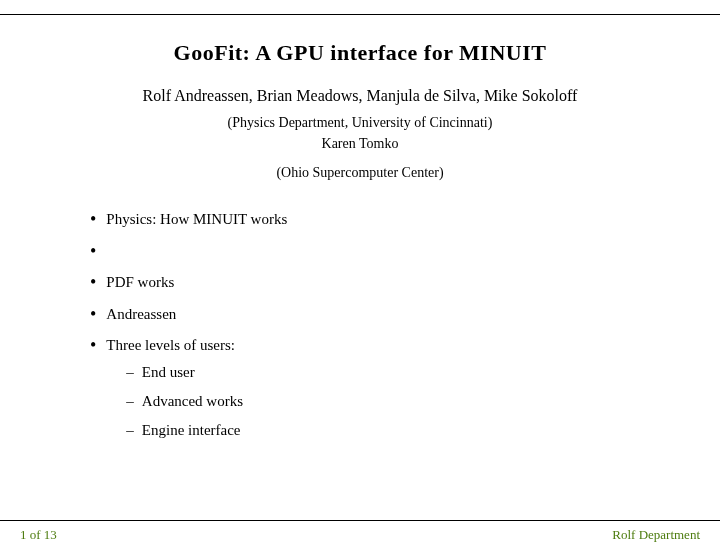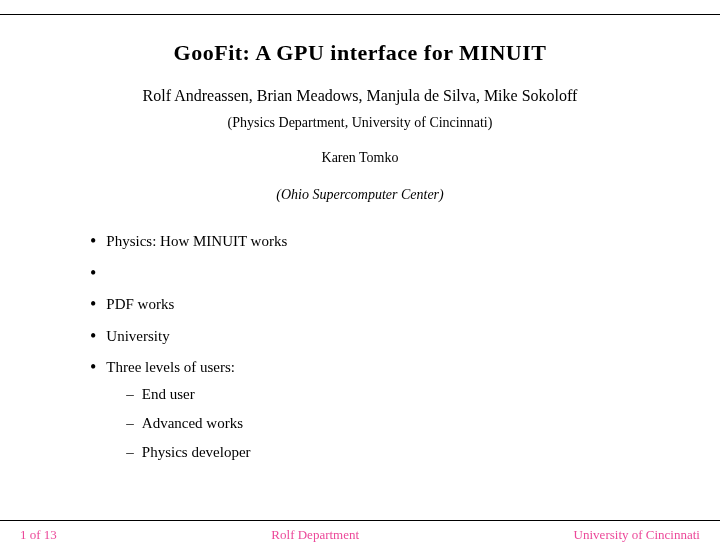--- a/index.html
+++ b/index.html
@@ -55,37 +55,35 @@
     .authors {
       text-align: right;
       font-size: 16px;
       margin-bottom: 4px;
       line-height: 1.5;
     }
 
     .affiliation {
       text-align: center;
       font-size: 14px;
-      margin-bottom: 14px;
       line-height: 1.5;
     }
 
     .author2 {
       text-align: center;
       font-size: 14px;
-      margin-bottom: 16px;
+      margin-bottom: 8px;
       line-height: 1.5;
     }
 
     .affiliation2 {
       text-align: center;
       font-size: 14px;
       margin-bottom: 20px;
       line-height: 1.5;
-      font-style: italic;
     }
 
     .bullet-list {
       width: 100%;
       padding-left: 30px;
       margin-top: 6px;
     }
 
     .bullet-item {
       display: flex;
@@ -122,21 +120,21 @@
 
     .footer {
       position: absolute;
       bottom: 14px;
       left: 0;
       right: 0;
       display: flex;
       justify-content: space-between;
       padding: 0 20px;
       font-size: 13px;
-      color: #ec4899;
+      color: #4d7c0f;
     }
 
     .footer-rule {
       width: 100%;
       height: 1px;
       background: #000;
       position: absolute;
       bottom: 36px;
       left: 0;
     }
@@ -164,42 +162,41 @@
         </div>
         <div class="bullet-item">
           <span class="bullet-dot">•</span>
         </div>
         <div class="bullet-item">
           <span class="bullet-dot">•</span>
           <div><span>PDF works</span></div>
         </div>
         <div class="bullet-item">
           <span class="bullet-dot">•</span>
-          <div><span>University</span></div>
+          <div><span>Andreassen</span></div>
         </div>
         <div class="bullet-item">
           <span class="bullet-dot">•</span>
           <div><span>Three levels of users:</span><div class="sub-list">
               <div class="sub-item">
                 <span class="sub-dash">–</span>
                 <span>End user</span>
               </div>
               <div class="sub-item">
                 <span class="sub-dash">–</span>
                 <span>Advanced works</span>
               </div>
               <div class="sub-item">
                 <span class="sub-dash">–</span>
-                <span>Physics developer</span>
+                <span>Engine interface</span>
               </div>
             </div></div>
         </div>
       </div>
   </div>
 
   <div class="footer-rule"></div>
 
   <div class="footer">
     <span>1 of 13</span>
     <span>Rolf Department</span>
-    <span>University of Cincinnati</span>
   </div>
 </div>
 
 </body></html>

